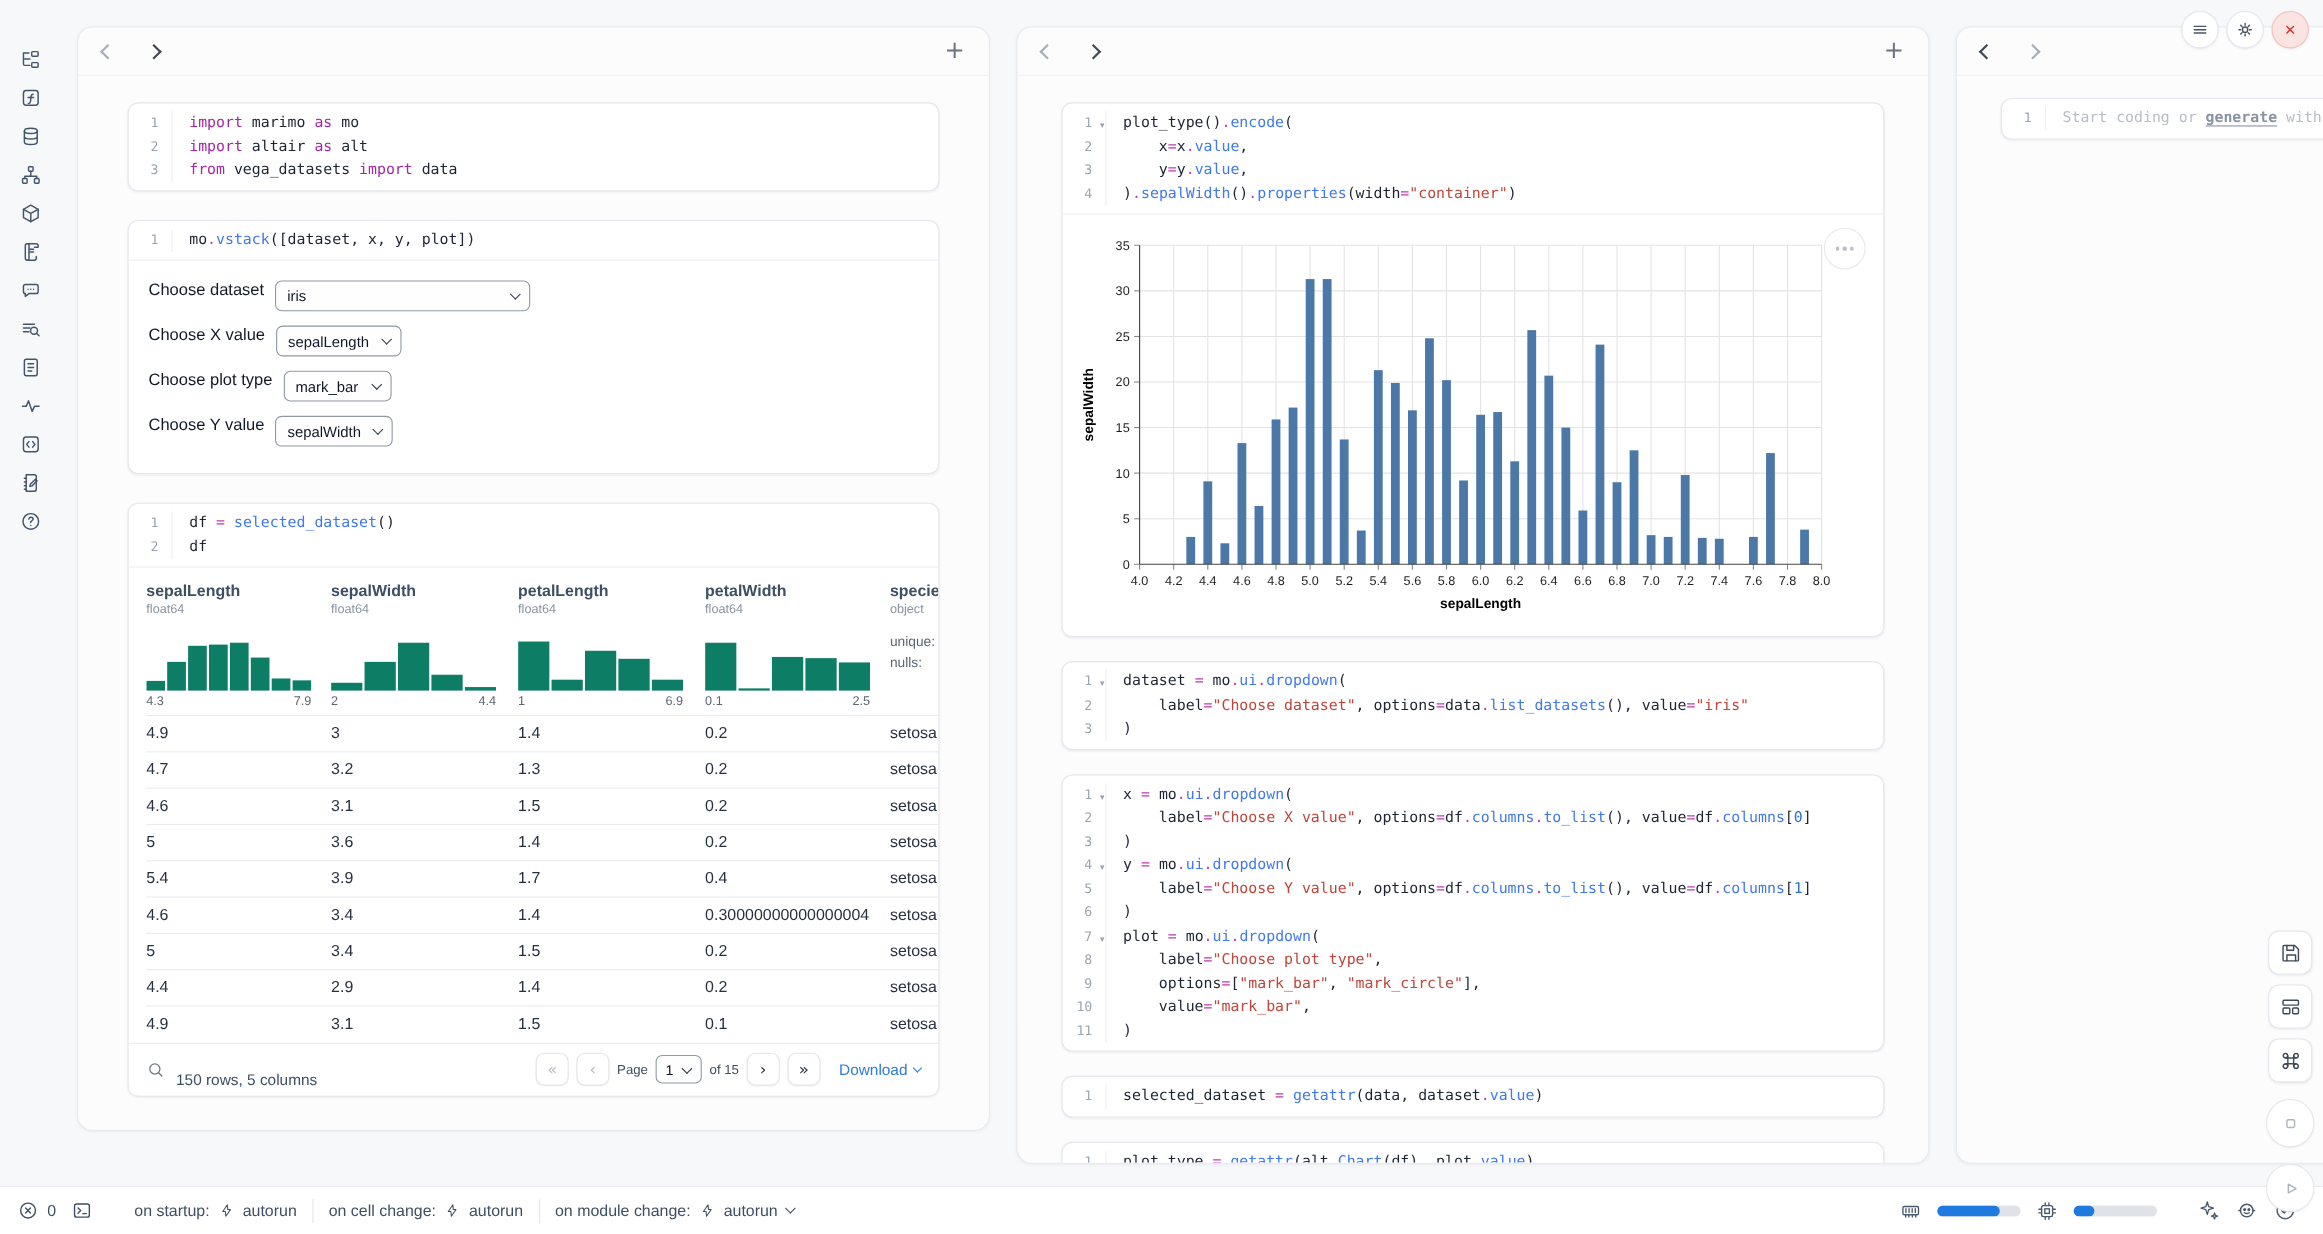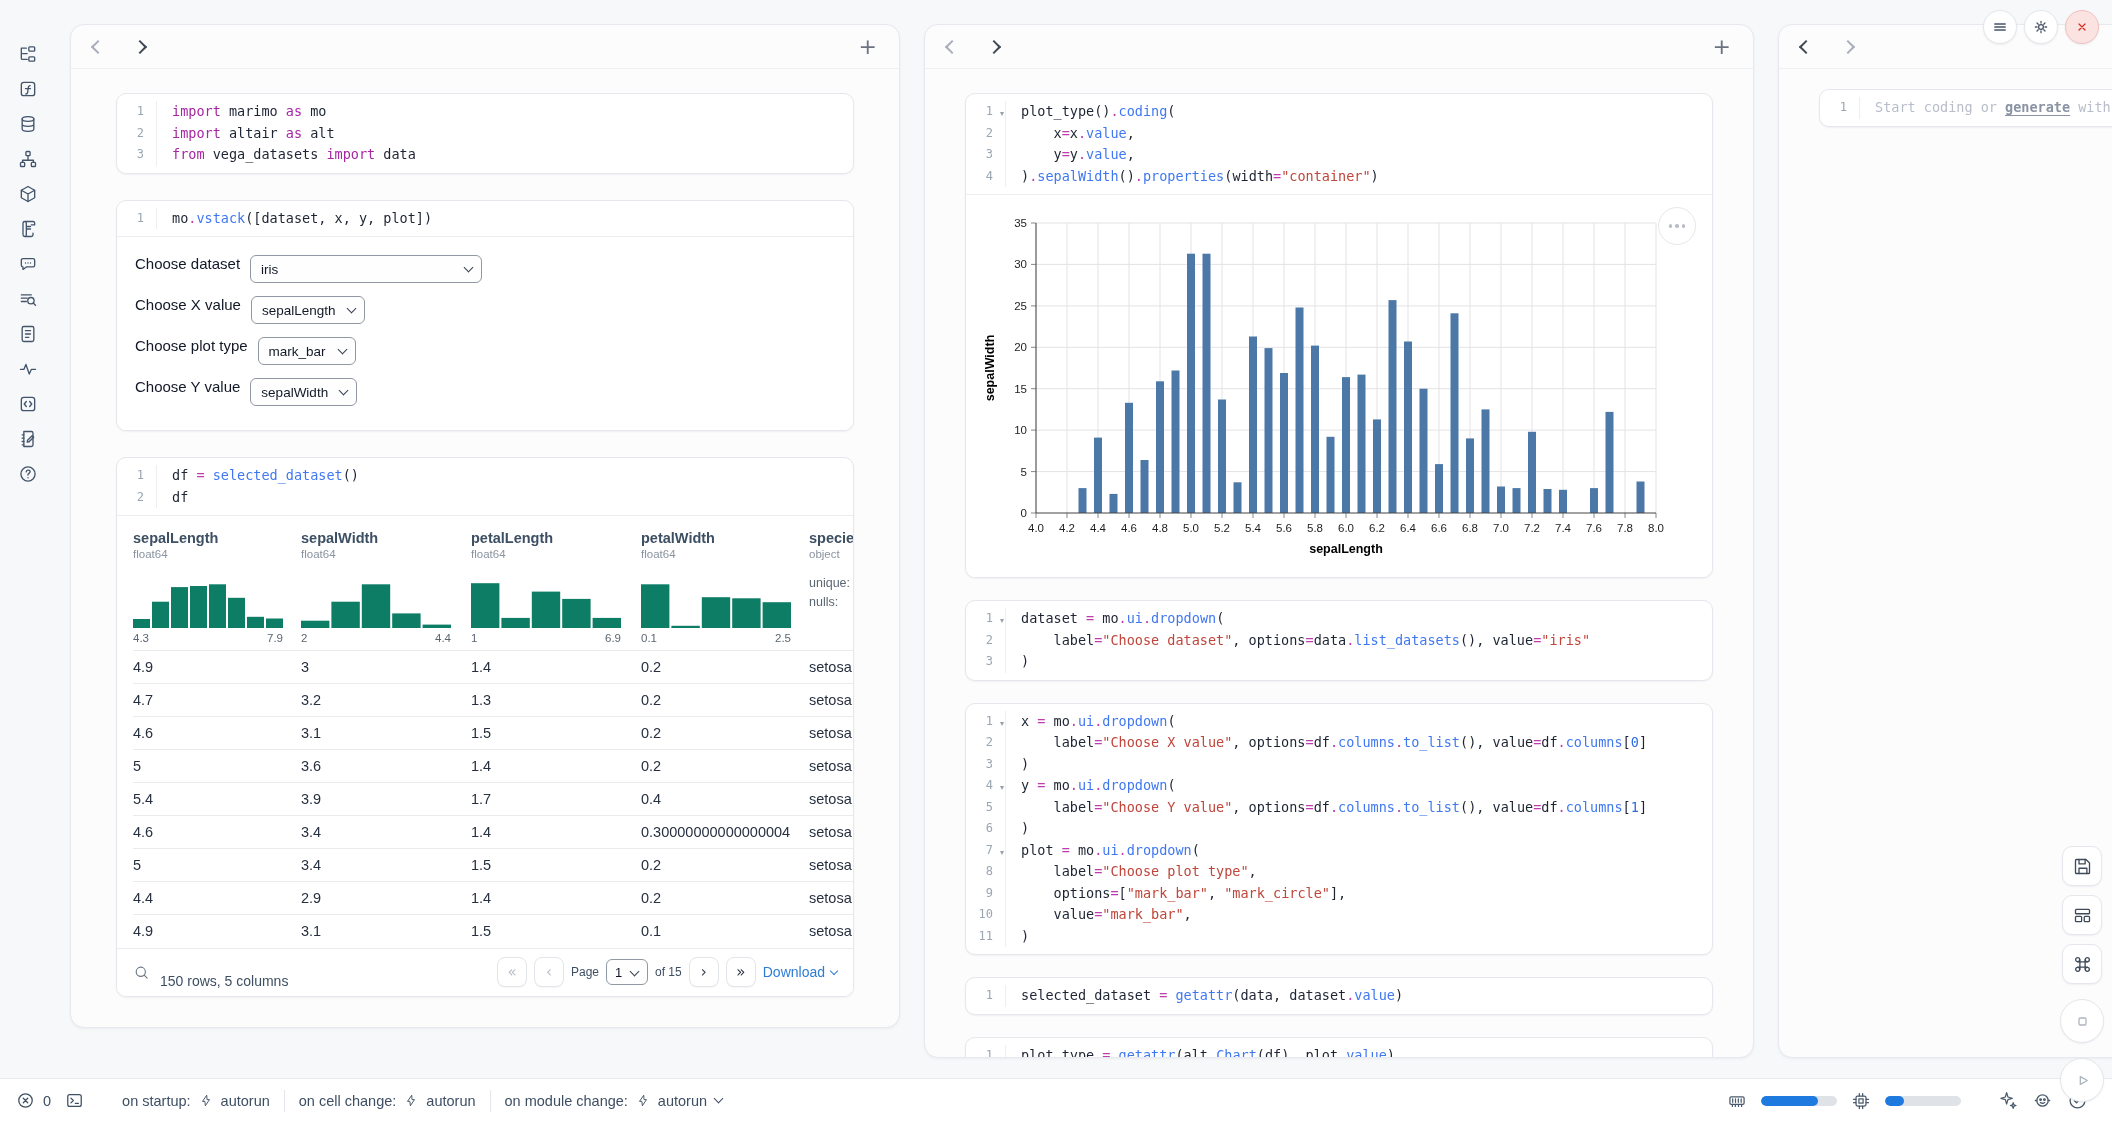--- a/index.html
+++ b/index.html
@@ -59,21 +59,21 @@
   .col-meta { font-size:12.5px; color:#5b6672; margin-top:14px; line-height:19px; }
   .df td { font-size:14.5px; color:#273040; border-top:1px solid #e9ebef; padding:0 10px 0 0; height:33px; white-space:nowrap; overflow:hidden; }
   .df-footer { border-top:1px solid #e9ebef; height:48px; display:flex; align-items:center; padding:0 16px; gap:10px; }
   .df-footer svg { stroke:#6b7684; fill:none; stroke-width:1.6; stroke-linecap:round; }
   .df-summary { font-size:14px; color:#3d4f63;margin-top:18px; }
   .pager { margin-left:auto; display:flex; align-items:center; gap:7px; }
   .pg-btn { width:30px; height:30px; border:1px solid #e2e5ea; border-radius:8px; background:#fff; box-shadow:0 1px 1px rgba(16,24,40,.04); display:flex; align-items:center; justify-content:center; font-size:15px; cursor:pointer; font-family:"DejaVu Sans",sans-serif; }
   .pg-btn.off { color:#b6bcc6; } .pg-btn.on { color:#2b3442; }
   .pg-text { font-size:12px; color:#3d4f63; }
   .sel.page select { padding:2px 24px 2px 8px; height:26px; font-size:13px; }
-  .download { color:#2e7cd6; font-size:14px; display:flex; align-items:center; gap:6px; cursor:pointer; }
+  .download { color:#2e7cd6; font-size:14px; display:flex; align-items:center; gap:6px; margin-left:10px; cursor:pointer; }
   .download .chev { width:6px; height:6px; border-right:1.6px solid #2e7cd6; border-bottom:1.6px solid #2e7cd6; transform:rotate(45deg); display:inline-block; margin-top:-3px; }
 
   
   .chart-out { position:relative; padding:16px 12px 10px 14px; }
   .chart-menu { position:absolute; right:16px; top:12px; width:38px; height:38px; border:1px solid #e8e8e8; border-radius:50%; background:#fff; display:flex; align-items:center; justify-content:center; gap:3px; cursor:pointer; }
   .chart-menu i { width:3.5px; height:3.5px; border-radius:50%; background:#b9bec6; }
 
   
   .float-circles { position:absolute; top:10px; left:1983px; display:flex; gap:7px; z-index:6; }
   .circ-btn { width:34px; height:34px; border-radius:50%; background:#fff; border:1px solid #e4e7ec; box-shadow:0 1px 2px rgba(16,24,40,.08); display:flex; align-items:center; justify-content:center; cursor:pointer; }
@@ -403,21 +403,21 @@
     <div class="panel-head">
       <span class="navarrow arr-l dim"></span>
       <span class="navarrow arr-r dark"></span>
       <span class="plus-btn">+</span>
     </div>
     <div class="panel-body">
       <div class="cell" style="margin-bottom:22px;">
         <div class="code">
             <div class="cl">
               <span class="ln">1<span class="fold">▾</span></span>
-              <span class="ct"><span class="tk-p">plot_type()</span><span class="tk-o">.</span><span class="tk-f">coding</span><span class="tk-p">(</span></span>
+              <span class="ct"><span class="tk-p">plot_type()</span><span class="tk-o">.</span><span class="tk-f">encode</span><span class="tk-p">(</span></span>
             </div>
             <div class="cl">
               <span class="ln">2</span>
               <span class="ct"><span class="tk-p">    x</span><span class="tk-o">=</span><span class="tk-p">x</span><span class="tk-o">.</span><span class="tk-f">value</span><span class="tk-p">,</span></span>
             </div>
             <div class="cl">
               <span class="ln">3</span>
               <span class="ct"><span class="tk-p">    y</span><span class="tk-o">=</span><span class="tk-p">y</span><span class="tk-o">.</span><span class="tk-f">value</span><span class="tk-p">,</span></span>
             </div>
             <div class="cl">

